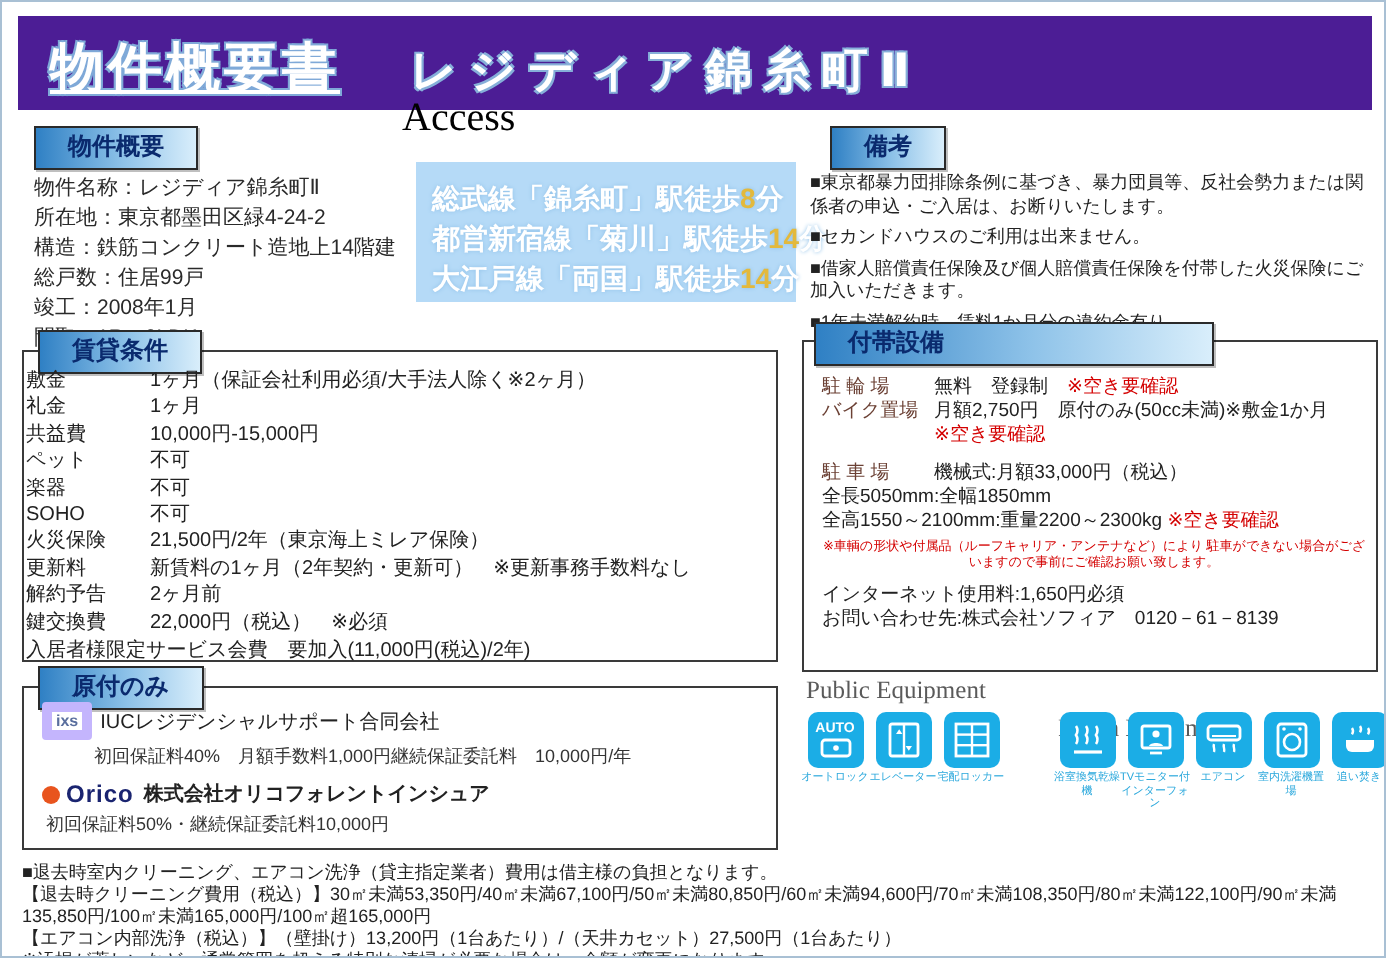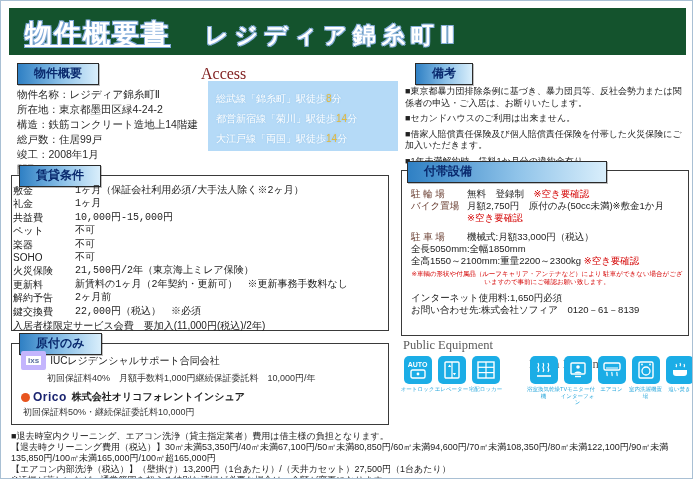--- a/index.html
+++ b/index.html
@@ -3,21 +3,21 @@
 <meta charset="utf-8">
 <style>
   * { margin:0; padding:0; box-sizing:border-box; }
   html,body { background:#e8e8e8; }
   body { font-family:"Liberation Sans","DejaVu Sans",sans-serif; }
   .page {
     position:relative; width:693px; height:479px; background:#ffffff;
     border:1px solid #a9c0d4; overflow:hidden; margin:0 auto;
   }
   
-  .header-bar { position:absolute; left:8px; top:7px; width:677px; height:47px; background:#14532d; }
+  .header-bar { position:absolute; left:8px; top:7px; width:677px; height:47px; background:#4c1d95; }
   .doc-title {
     position:absolute; left:16px; top:8px; font-size:27px; font-weight:bold; color:#ffffff;
     text-decoration:underline; letter-spacing:2px;
     text-shadow:-1px -1px 0 #7fa9d8, 1px -1px 0 #7fa9d8, -1px 1px 0 #7fa9d8, 1px 1px 0 #7fa9d8;
   }
   .prop-title {
     position:absolute; left:196px; top:12px; font-size:23px; font-weight:bold; color:#ffffff;
     letter-spacing:6px;
     text-shadow:-1px -1px 0 #86afd9, 1px -1px 0 #86afd9, -1px 1px 0 #86afd9, 1px 1px 0 #86afd9;
   }
@@ -34,37 +34,37 @@
   }
   
   .sec-label {
     position:absolute; display:inline-block; background:linear-gradient(90deg,#2f80c4 0%,#8fc3e9 55%,#d9eefb 100%);
     border:1px solid #2a2a2a; color:#0a2a6e; font-weight:bold; font-size:12px;
     padding:1px 16px 2px 16px; white-space:nowrap; box-shadow:1px 1px 0 rgba(0,0,0,.25);
   }
   
   .overview-lines { position:absolute; left:16px; top:86px; font-size:10.5px; color:#2a2a2a; line-height:15px; }
   
-  .access-heading { position:absolute; left:200px; top:64px; font-size:16px; color:#7f1d1d; font-family:"Liberation Serif",serif; }
+  .access-heading { position:absolute; left:200px; top:47px; font-size:20px; color:#000000; font-family:"Liberation Serif",serif; }
   .access-box { position:absolute; left:207px; top:80px; width:190px; height:70px; background:#b5daf7; padding:8px 0 0 8px; }
-  .access-line { font-size:10px; font-weight:normal; color:#ffffff; line-height:20px; white-space:nowrap;
+  .access-line { font-size:14px; font-weight:bold; color:#ffffff; line-height:20px; white-space:nowrap;
     text-shadow:0 0 2px #8fc0e8; }
   .access-num { color:#e3b93c; }
   
   .remarks { position:absolute; left:404px; top:85px; width:284px; font-size:9px; color:#222; line-height:11.5px; }
   .remarks div { margin-bottom:4px; }
   
   .box { position:absolute; border:1px solid #3a3a3a; background:#fff; }
   .rental-box   { left:10px;  top:174px; width:378px; height:156px; }
   .guar-box     { left:10px;  top:342px; width:378px; height:82px; }
   .fac-box      { left:400px; top:169px; width:288px; height:166px; }
   .rental-rows { position:absolute; left:12px; top:183px; width:372px; font-size:10px; color:#222; line-height:13.4px; }
   .r-row { display:flex; }
   .r-label { width:62px; flex:none; }
-  .r-value { flex:1; white-space:nowrap;font-family:Liberation Mono, monospace; }
+  .r-value { flex:1; white-space:nowrap; }
   .membership { margin-top:1px; }
   
   .guar-content { position:absolute; left:20px; top:350px; width:360px; font-size:10px; color:#222; }
   .g-row { display:flex; align-items:center; }
   .ixs-logo { font-size:8px; color:#5a6f9e; font-weight:bold; margin-right:4px; border:5px solid #c4b5fd; padding:0 2px; border-radius:2px; }
   .g-terms { font-size:9px; margin:2px 0 5px 26px; color:#333; }
   .orico-dot { width:9px; height:9px; border-radius:50%; background:#e8541e; margin-right:3px; flex:none; }
   .orico-name { color:#1a2470; font-weight:bold; font-size:12px; margin-right:5px; letter-spacing:.5px; }
   .g-company { font-weight:bold; }
   

